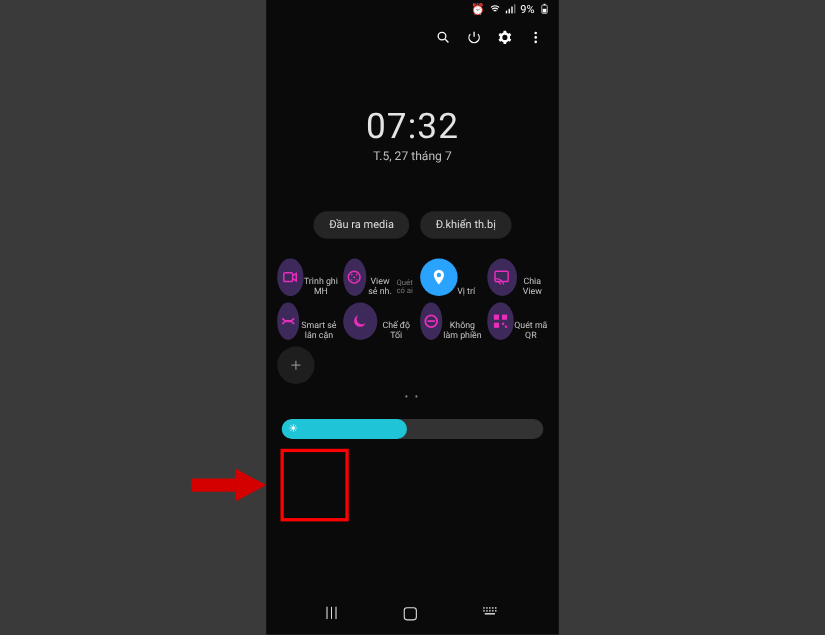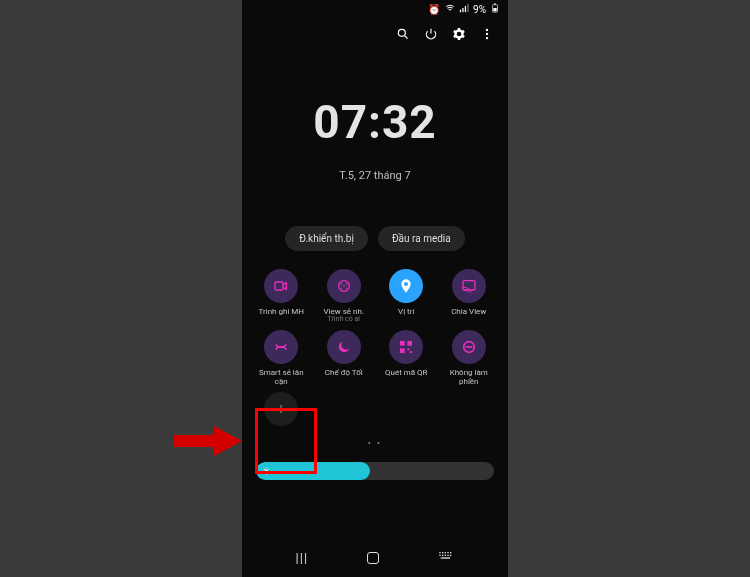--- a/index.html
+++ b/index.html
@@ -35,43 +35,43 @@
   .toolbar {
     display: flex;
     justify-content: flex-end;
     align-items: center;
     gap: 14px;
     padding: 8px 14px 4px;
     color: #fff;
   }
   .toolbar svg, .toolbar .glyph { width: 14px; height: 14px; }
   .clockwrap { text-align: center; margin-top: 46px; color: #e4e4e4; }
-  .clock { font-size: 46px; font-weight: 700; letter-spacing: 1px; }
-  .date { font-size: 11px; margin-top: 20px; color: #bfbfbf; }
+  .clock { font-size: 32px; font-weight: 400; letter-spacing: 1px; }
+  .date { font-size: 11px; margin-top: 2px; color: #bfbfbf; }
   .pillrow {
     display: flex; justify-content: center; gap: 10px;
     margin-top: 44px;
   }
   .pill {
     background: rgba(60,60,60,0.55);
     color: #ddd;
     font-size: 10px;
     padding: 7px 14px;
     border-radius: 16px;
   }
   .grid {
     display: grid;
     grid-template-columns: repeat(4, 1fr);
     gap: 6px 4px;
     padding: 18px 10px 6px;
   }
   .tile {
     display: flex;
-    flex-direction: column;
-    align-items: center;
+    flex-direction: row;
+    align-items: flex-end;
     text-align: center;
   }
   .circ {
     width: 34px; height: 34px;
     border-radius: 50%;
     background: #3d2a5a;
     display: flex;
     align-items: center;
     justify-content: center;
     color: #e82fbb;
@@ -184,22 +184,22 @@
         </svg>
     </span>
   </div>
 
   <div class="clockwrap">
     <div class="clock">07:32</div>
     <div class="date">T.5, 27 tháng 7</div>
   </div>
 
   <div class="pillrow">
+    <div class="pill">Đầu ra media</div>
     <div class="pill">Đ.khiển th.bị</div>
-    <div class="pill">Đầu ra media</div>
   </div>
 
   <div class="grid">
 
     <div class="tile">
       <div class="circ">
         <svg width="16" height="16" viewBox="0 0 24 24" fill="none" stroke="currentColor" stroke-width="2">
             <rect x="3" y="6" width="12" height="12" rx="2"></rect>
             <path d="M15 10l5-3v10l-5-3"></path>
           </svg>
@@ -207,21 +207,21 @@
       <div class="tlabel">Trình ghi MH</div>
     </div>
     <div class="tile">
       <div class="circ">
         <svg width="16" height="16" viewBox="0 0 24 24" fill="none" stroke="currentColor" stroke-width="2">
             <circle cx="12" cy="12" r="8"></circle>
             <path d="M8 8l8 8M16 8l-8 8" stroke-dasharray="2 3"></path>
           </svg>
       </div>
       <div class="tlabel">View sẻ nh.</div>
-      <div class="tsub">Trình có ai</div>
+      <div class="tsub">Quét có ai</div>
     </div>
     <div class="tile">
       <div class="circ on">
         <svg width="16" height="16" viewBox="0 0 24 24" fill="currentColor">
             <path d="M12 2a7 7 0 0 0-7 7c0 5 7 13 7 13s7-8 7-13a7 7 0 0 0-7-7zm0 10a3 3 0 1 1 0-6 3 3 0 0 1 0 6z"></path>
           </svg>
       </div>
       <div class="tlabel">Vị trí</div>
     </div>
 
@@ -244,40 +244,40 @@
     </div>
     <div class="tile">
       <div class="circ">
         <svg width="16" height="16" viewBox="0 0 24 24" fill="currentColor">
             <path d="M20 14A8 8 0 1 1 10 4a6 6 0 0 0 10 10z"></path>
           </svg>
       </div>
       <div class="tlabel">Chế độ Tối</div>
     </div>
 
+    <div class="tile">
+      <div class="circ">
+        <svg width="16" height="16" viewBox="0 0 24 24" fill="none" stroke="currentColor" stroke-width="2.5">
+            <circle cx="12" cy="12" r="8"></circle>
+            <path d="M7 12h10"></path>
+          </svg>
+      </div>
+      <div class="tlabel">Không làm phiền</div>
+    </div>
     <div class="tile">
       <div class="circ">
         <svg width="16" height="16" viewBox="0 0 24 24" fill="currentColor">
             <rect x="3" y="3" width="7" height="7"></rect>
             <rect x="14" y="3" width="7" height="7"></rect>
             <rect x="3" y="14" width="7" height="7"></rect>
             <rect x="14" y="14" width="3" height="3"></rect>
             <rect x="18" y="18" width="3" height="3"></rect>
           </svg>
       </div>
       <div class="tlabel">Quét mã QR</div>
-    </div>
-    <div class="tile">
-      <div class="circ">
-        <svg width="16" height="16" viewBox="0 0 24 24" fill="none" stroke="currentColor" stroke-width="2.5">
-            <circle cx="12" cy="12" r="8"></circle>
-            <path d="M7 12h10"></path>
-          </svg>
-      </div>
-      <div class="tlabel">Không làm phiền</div>
     </div>
     <div class="tile">
       <div class="circ add">
         <svg width="14" height="14" viewBox="0 0 24 24" fill="none" stroke="currentColor" stroke-width="2">
             <path d="M12 5v14M5 12h14"></path>
           </svg>
       </div>
       <div class="tlabel"></div>
     </div>
     <div class="tile"></div>

